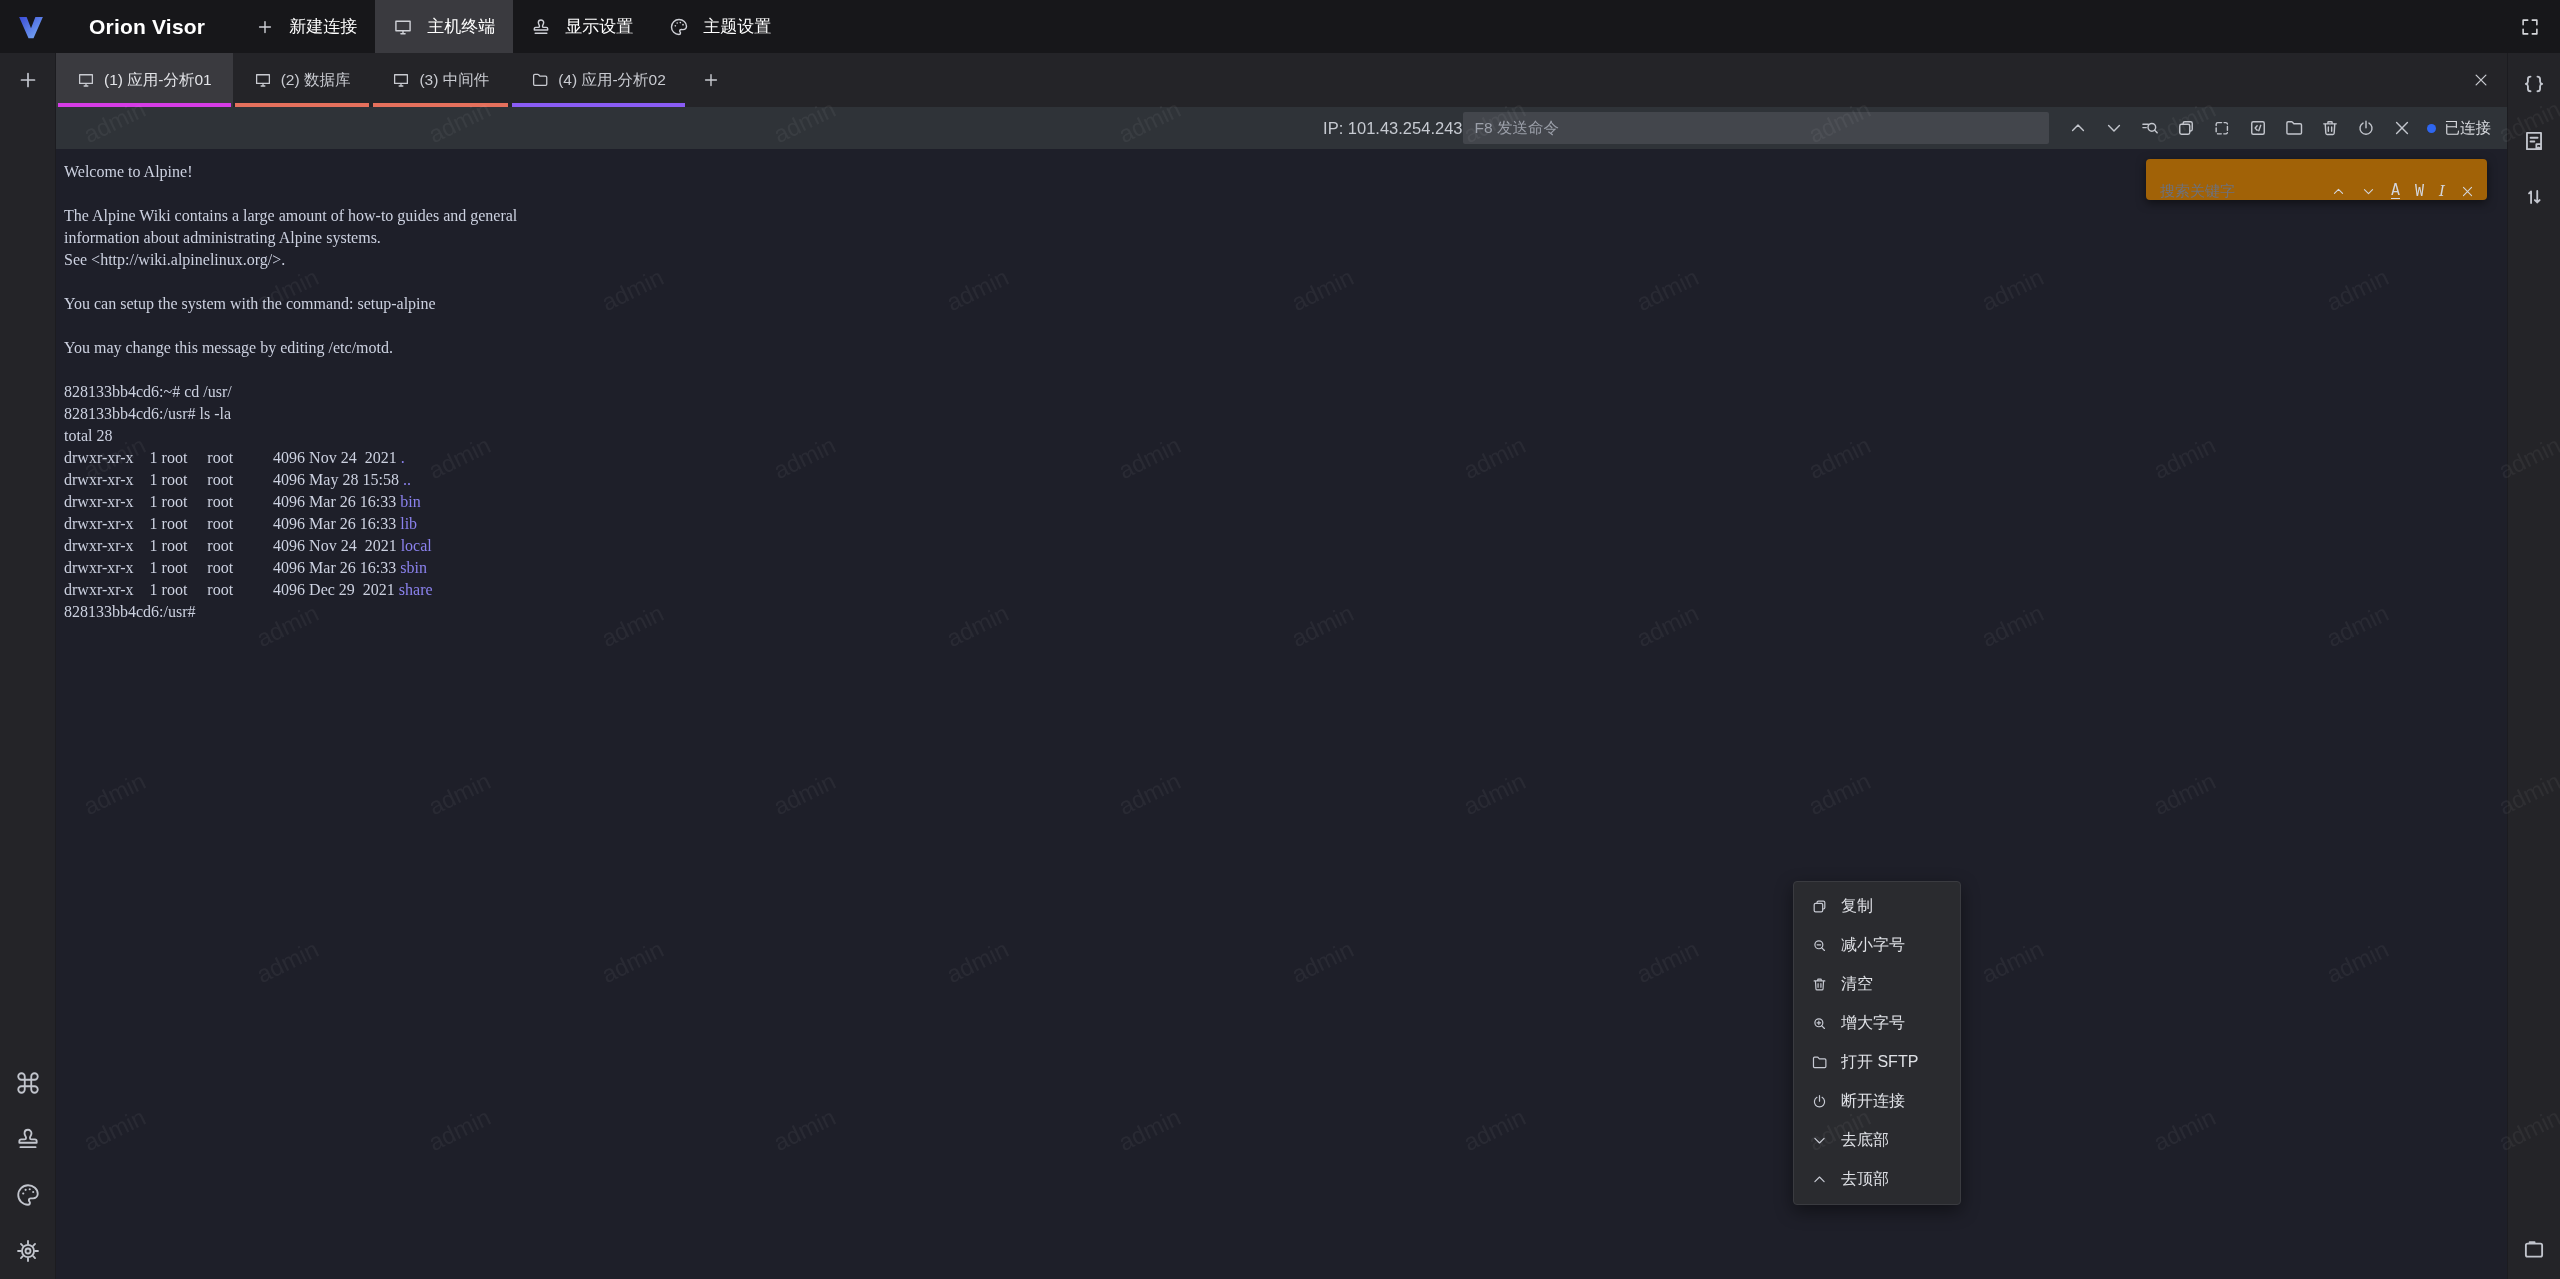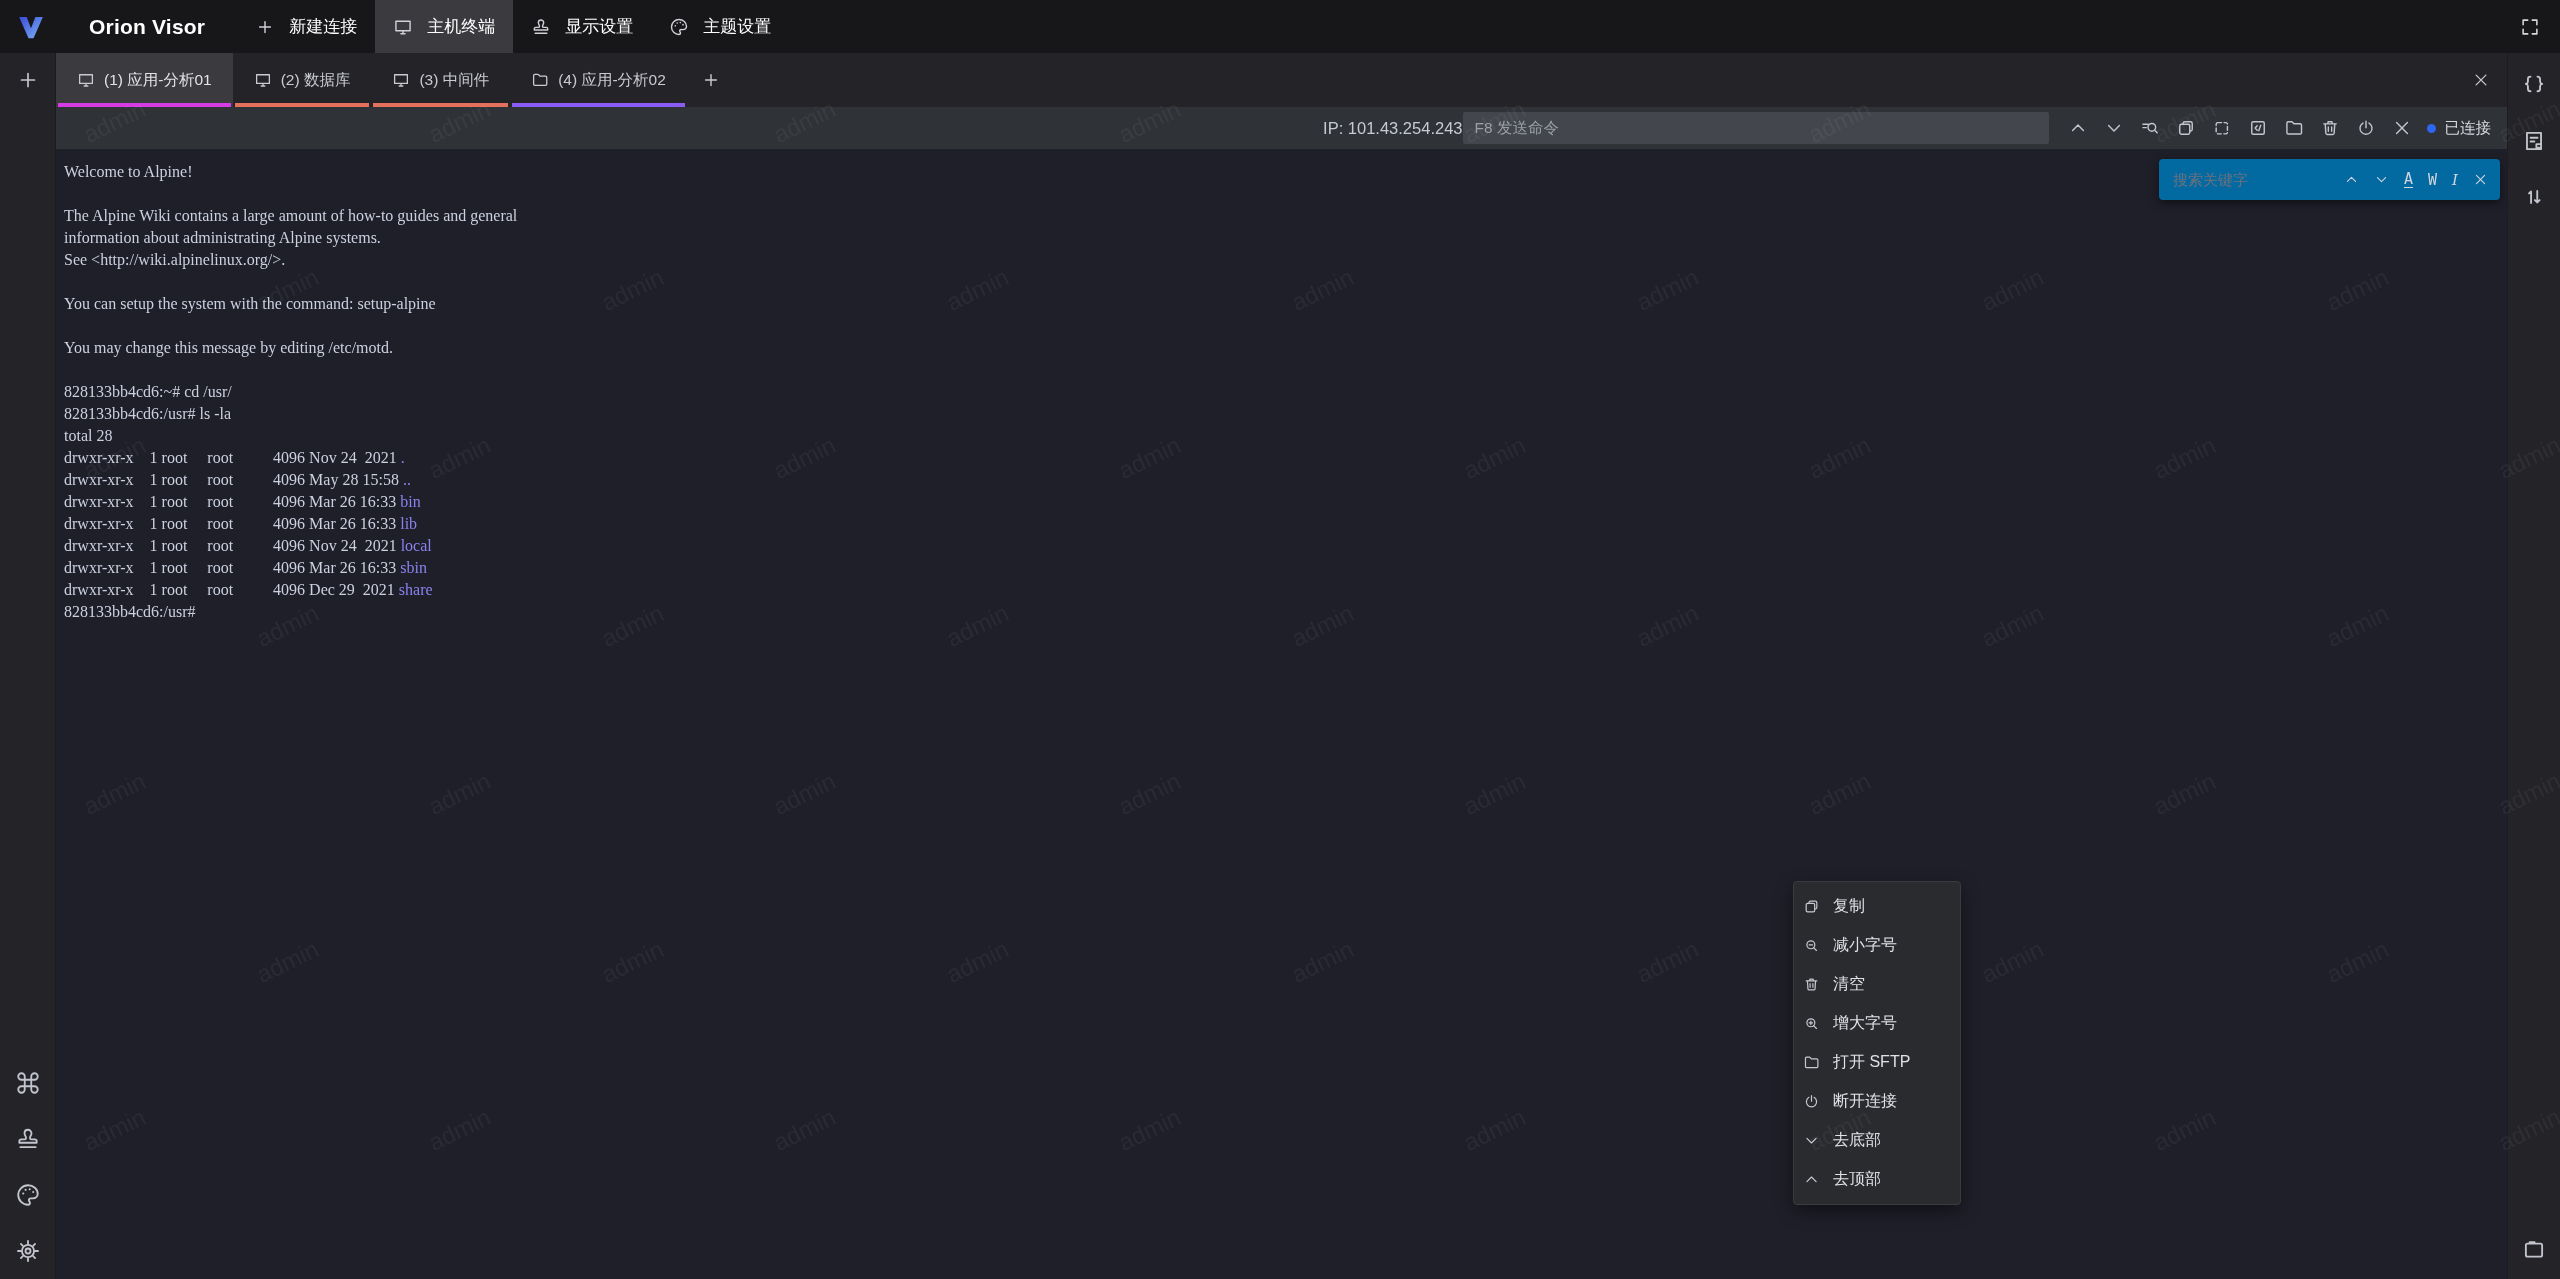--- a/index.html
+++ b/index.html
@@ -54,35 +54,35 @@
   .status{display:flex;align-items:center;gap:9px;margin:0 16px 0 10px;}
   .status-dot{width:9px;height:9px;border-radius:50%;}
   .status-label{color:#d6d8dd;font-size:15.5px;white-space:nowrap;}
   
   .terminal{flex:1;position:relative;background:#1e1f29;overflow:hidden;}
   .term-body{position:absolute;left:8px;top:12px;right:8px;bottom:0;
              font-family:Liberation Serif, serif;
              font-size:16px;line-height:22px;color:#ccd1e0;white-space:pre;}
   .term-line{height:22px;}
   
-  .searchbox{position:absolute;top:10px;right:7px;width:341px;height:41px;background:#0369a1;
-             border-radius:4px;display:flex;align-items:center;padding:0 12px;box-sizing:border-box;
+  .searchbox{position:absolute;top:10px;right:20px;width:341px;height:41px;background:#a16207;
+             border-radius:4px;display:flex;align-items:flex-end;padding:0 12px;box-sizing:border-box;
              box-shadow:0 3px 10px rgba(0,0,0,.5);z-index:5;}
   .search-input{flex:1;background:transparent;border:none;outline:none;color:#d5d7de;font-size:15px;
                 min-width:0;font-family:"Liberation Sans","DejaVu Sans",sans-serif;}
   .search-input::placeholder{color:#6d717d;}
   .search-btn{display:flex;align-items:center;justify-content:center;color:#d3d6de;margin-left:15px;
               font-size:15px;cursor:pointer;font-family:"DejaVu Sans Mono",monospace;}
   .search-btn.underline{border-bottom:1.5px solid #d3d6de;line-height:15px;}
   .search-btn.italic{font-family:"DejaVu Serif",serif;font-style:italic;}
   
   .ctxmenu{position:absolute;left:1793px;top:881px;width:168px;background:#2a2b2f;
            border:1px solid #3a3b40;border-radius:4px;padding:5px 0;box-sizing:border-box;
            box-shadow:0 6px 18px rgba(0,0,0,.45);z-index:40;}
-  .ctx-item{height:39px;display:flex;align-items:center;gap:13px;padding:0 9px;color:#dfe1e6;
+  .ctx-item{height:39px;display:flex;align-items:center;gap:13px;padding:0 17px;color:#dfe1e6;
             font-size:16px;cursor:pointer;white-space:nowrap;}
   .ctx-item .ic{display:flex;color:#c6c9d2;}
   
   .wm-layer{position:absolute;left:0;top:0;right:0;bottom:0;pointer-events:none;z-index:60;overflow:hidden;}
   .wm{position:absolute;color:rgba(255,255,255,0.052);font-size:24px;transform:rotate(-26deg);
       white-space:nowrap;font-family:"Liberation Sans","DejaVu Sans",sans-serif;}
 </style>
 </head>
 <body>
 

